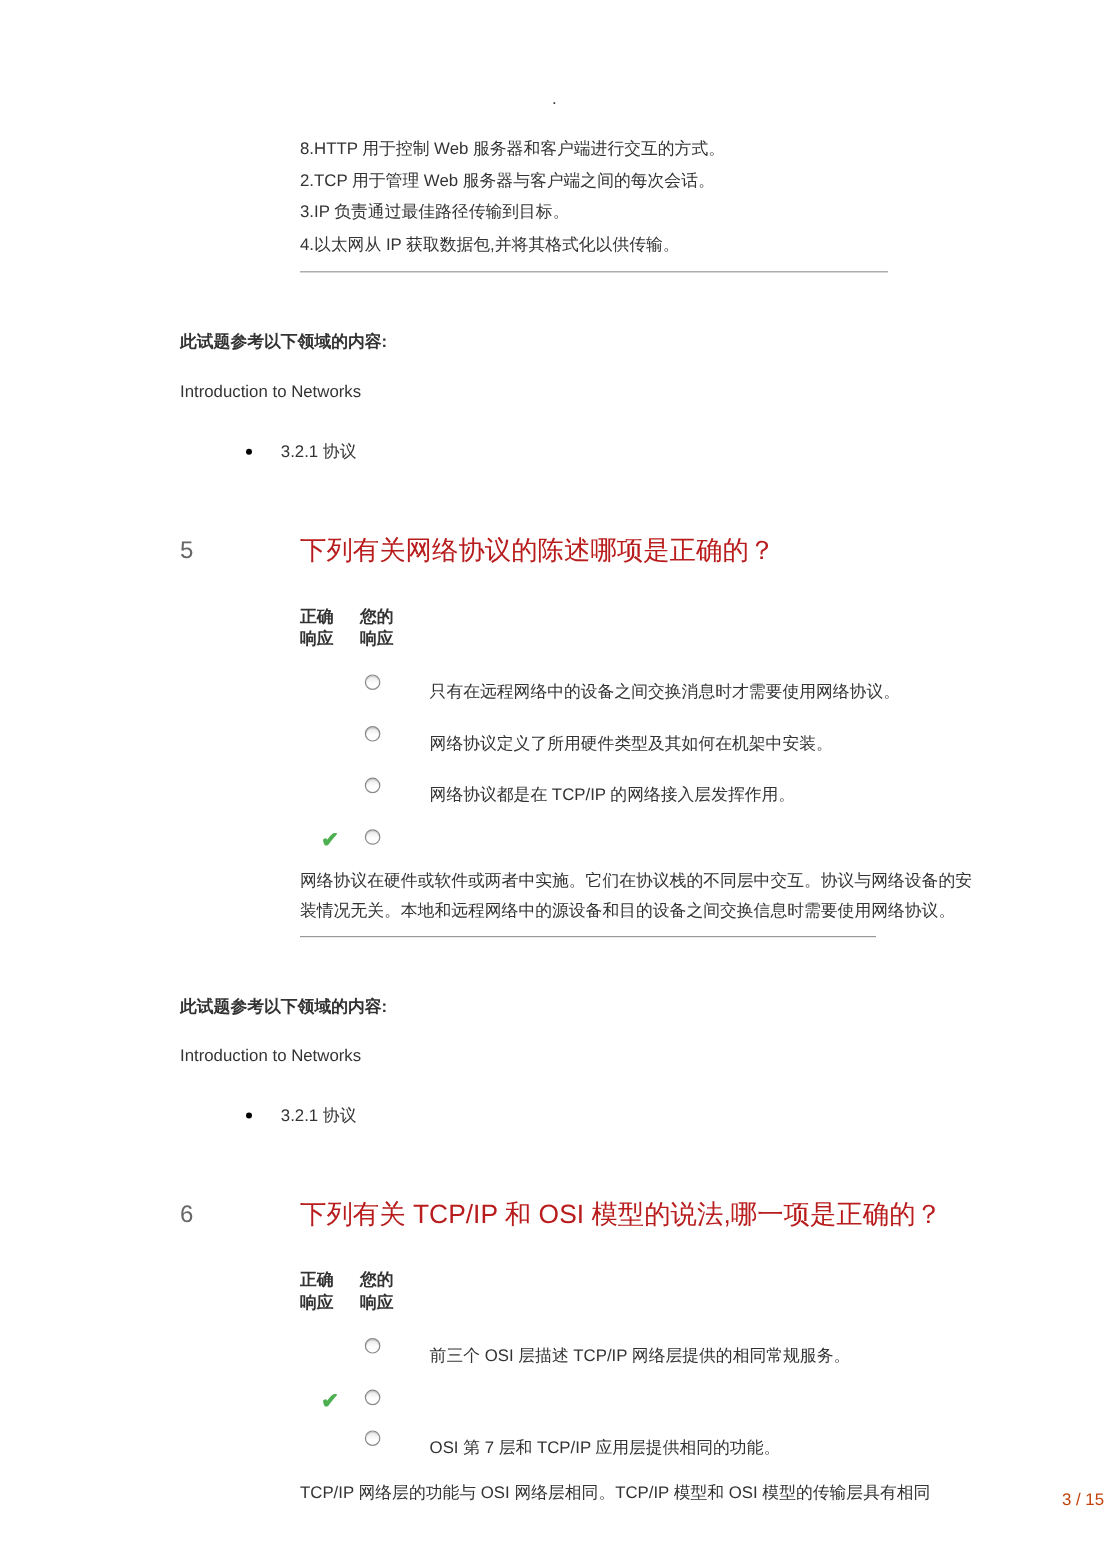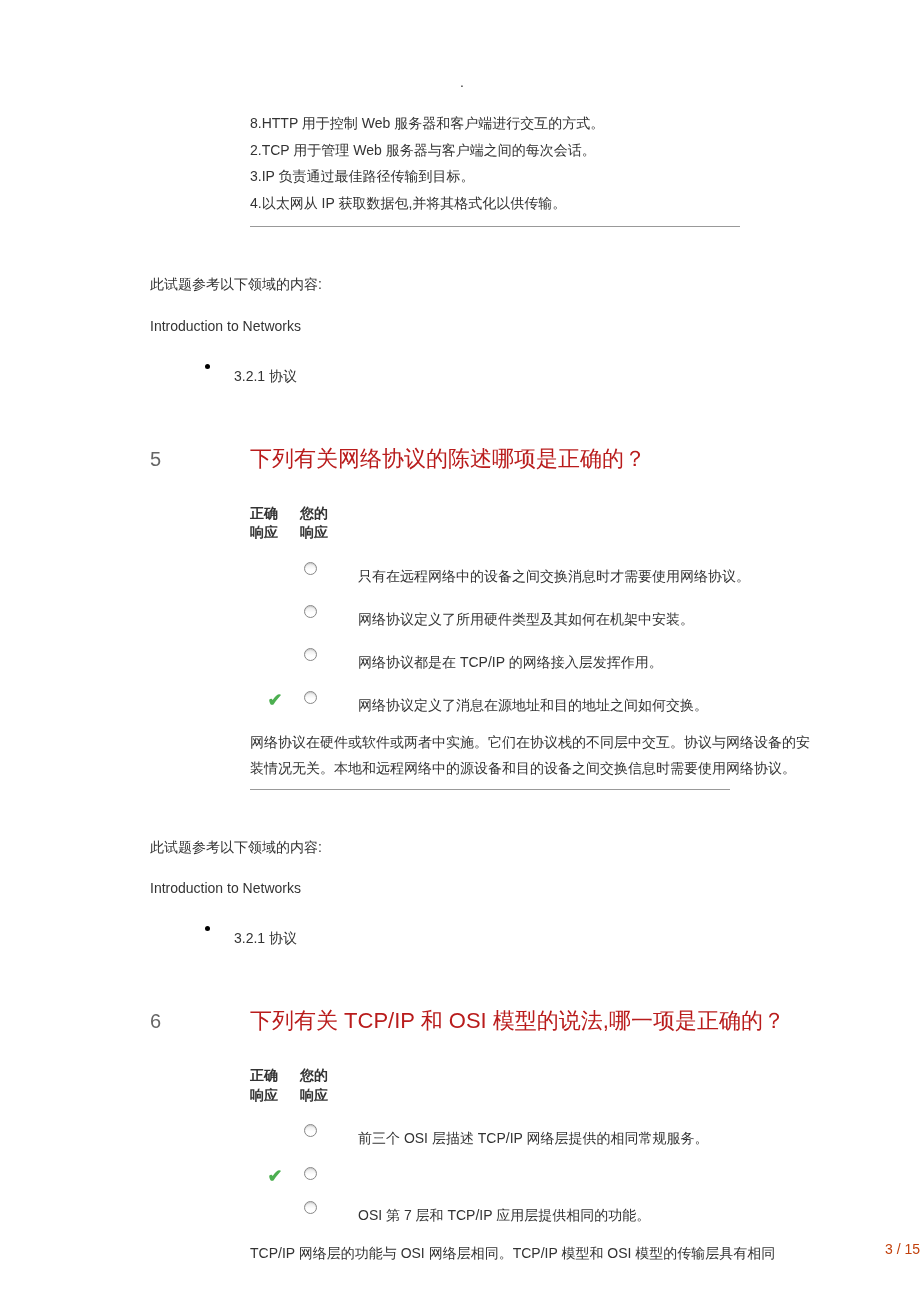--- a/index.html
+++ b/index.html
@@ -35,30 +35,31 @@
       margin-left: 100px;
       margin-right: 100px;
       margin-top: 3px;
     }
     .reference-section {
       margin-top: 45px;
       margin-bottom: 20px;
     }
     .reference-title {
       font-size: 14px;
+      font-weight: bold;
     }
     .reference-link {
       font-size: 14px;
       margin-top: 16px;
     }
     .bullet-item {
       margin-left: 55px;
       margin-top: 25px;
       display: flex;
-      align-items: flex-start;
+      align-items: center;
     }
     .bullet-dot {
       width: 5px;
       height: 5px;
       background: #000;
       border-radius: 50%;
       margin-right: 24px;
     }
     .question-block {
       margin-top: 50px;
@@ -217,21 +218,20 @@
           <div class="col-text">网络协议都是在 TCP/IP 的网络接入层发挥作用。</div>
         </div>
 
         <div class="answer-row">
           <div class="col-correct">
               <span class="checkmark">✔</span>
             </div>
           <div class="col-your">
               <span class="radio-circle"></span>
             </div>
-          <div class="col-text">网络协议定义了消息在源地址和目的地址之间如何交换。</div>
         </div>
 
         <div class="explanation-text">网络协议在硬件或软件或两者中实施。它们在协议栈的不同层中交互。协议与网络设备的安装情况无关。本地和远程网络中的源设备和目的设备之间交换信息时需要使用网络协议。</div>
         <div class="q-separator"></div>
       </div>
     </div>
   </div>
 
   <div class="reference-section">
     <p class="reference-title">此试题参考以下领域的内容:</p>

